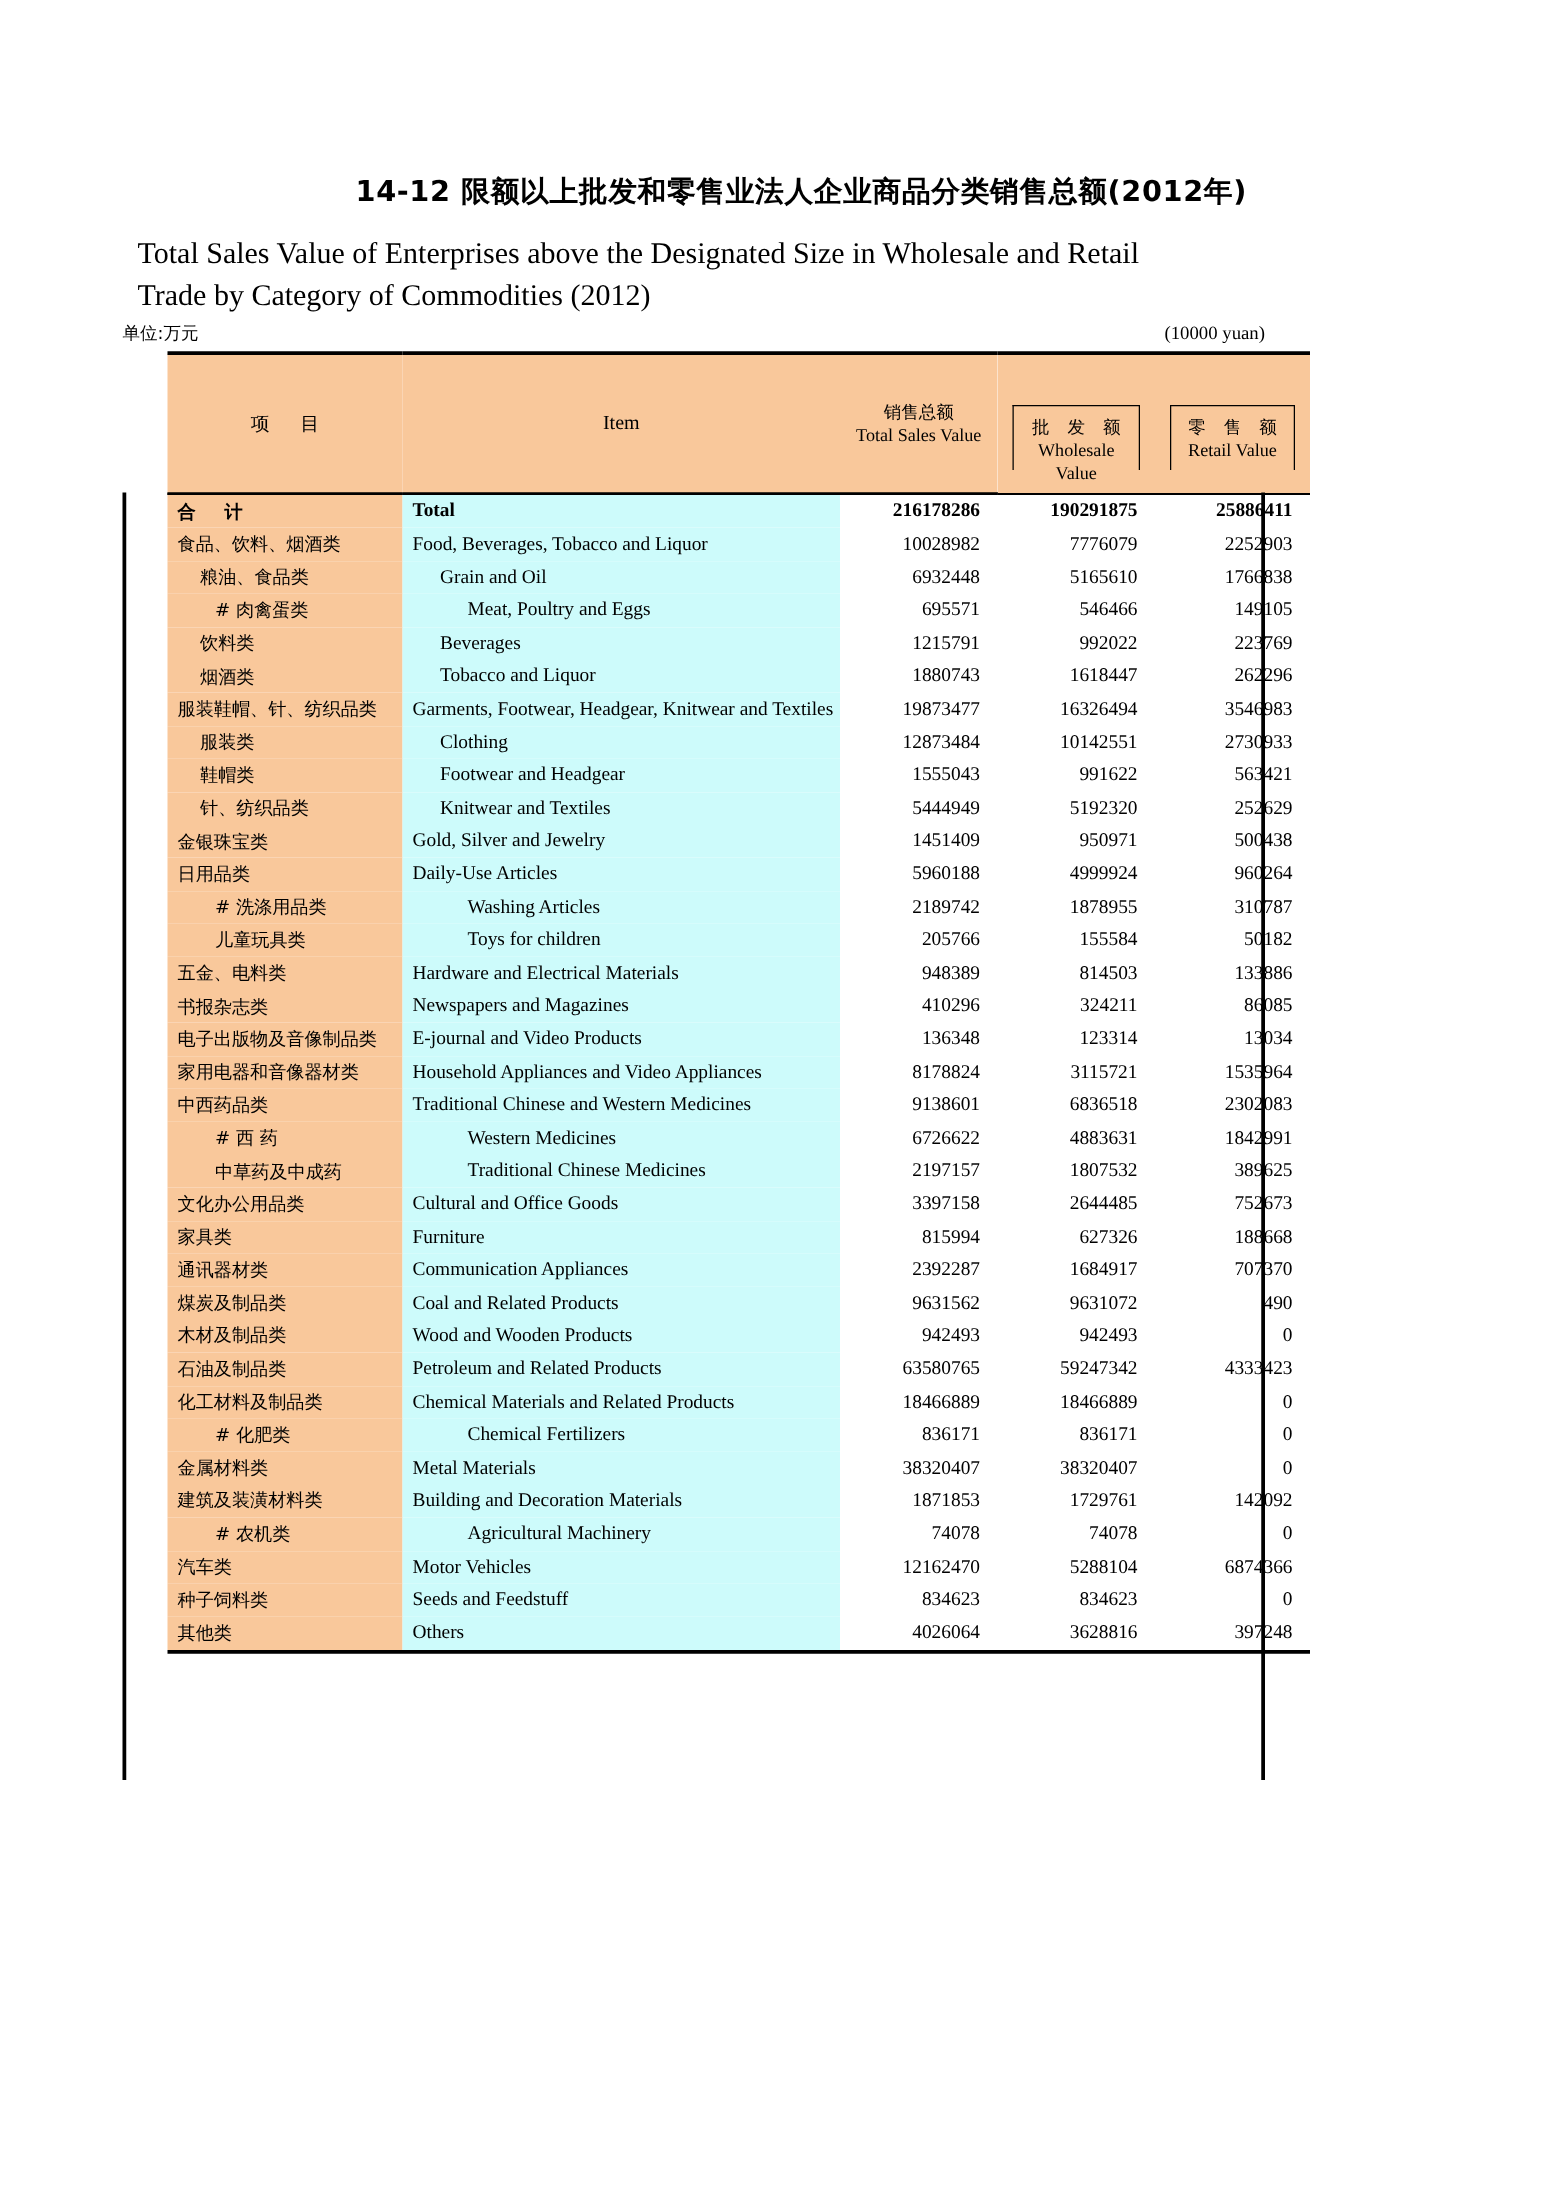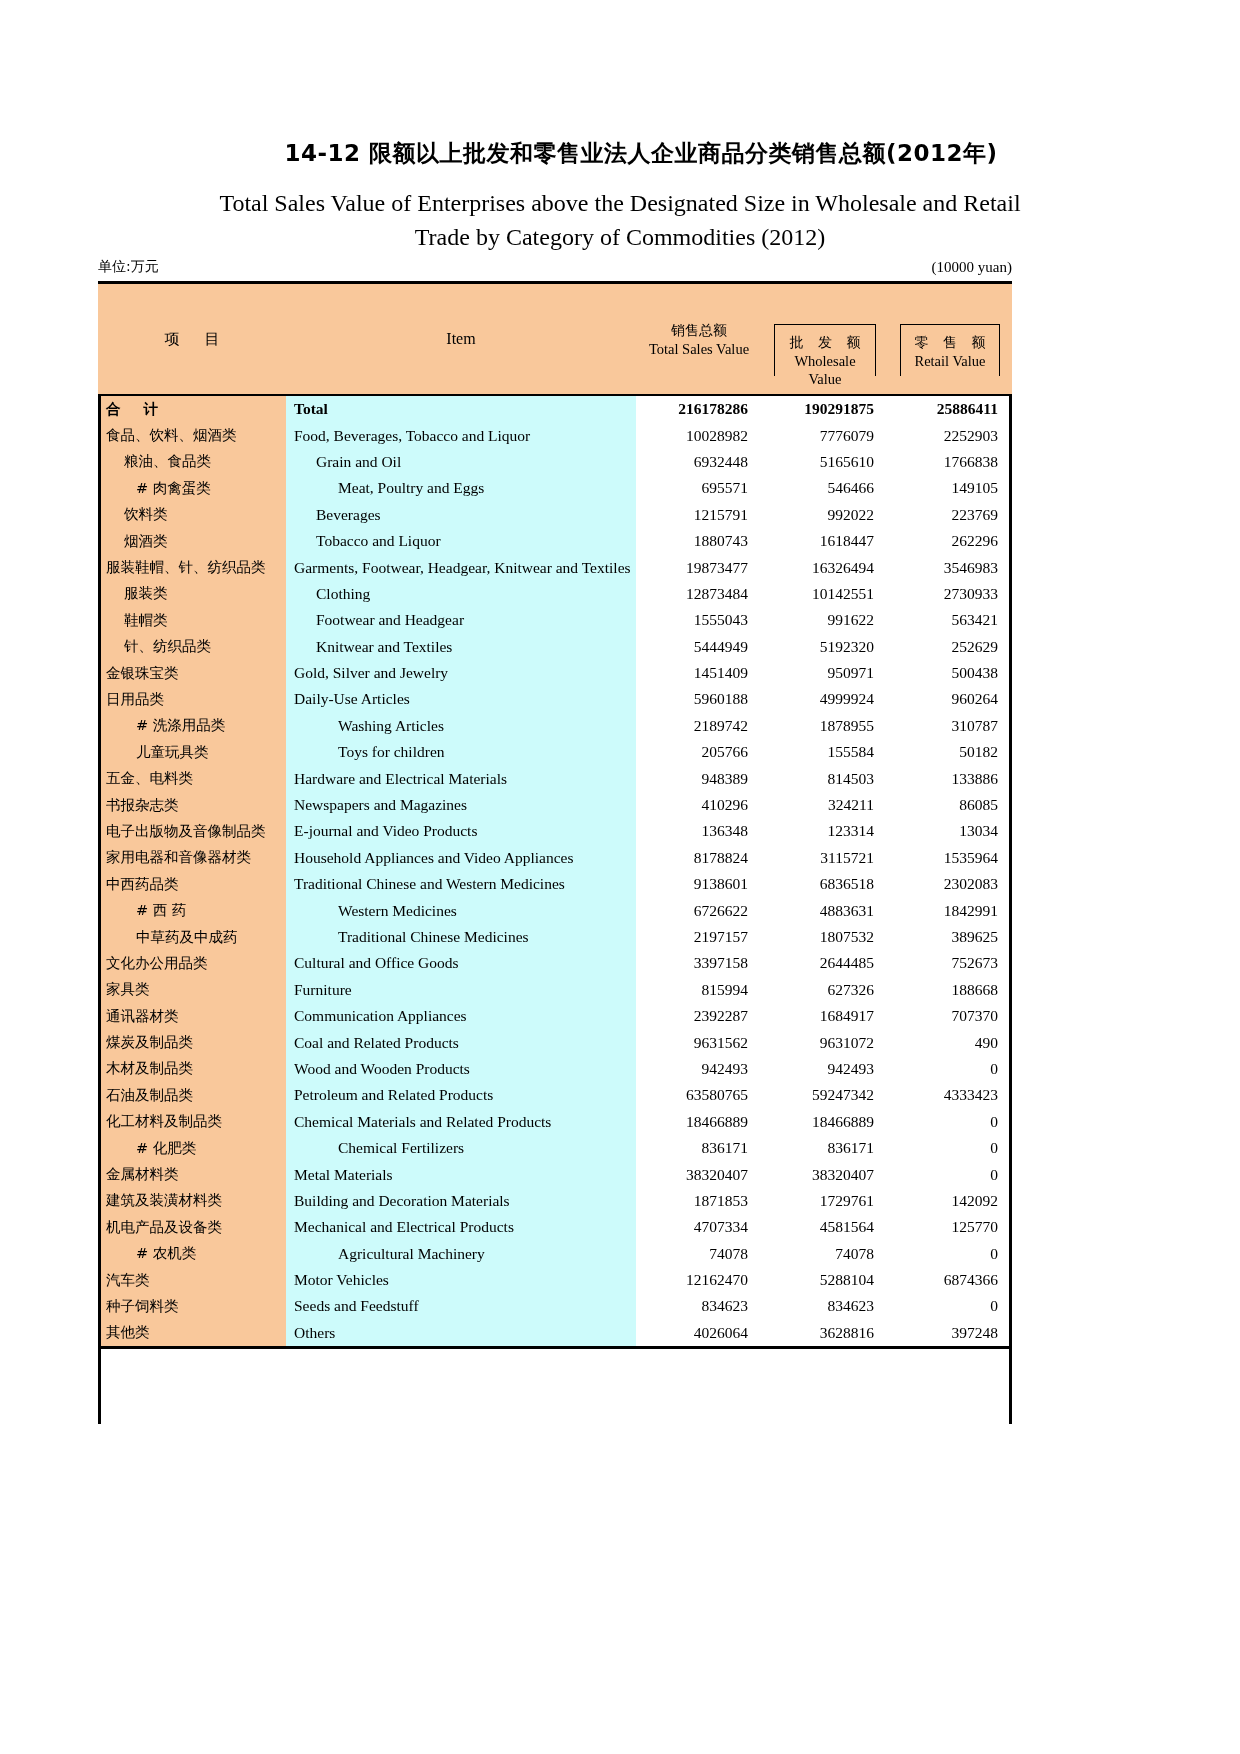--- a/index.html
+++ b/index.html
@@ -32,21 +32,20 @@
     font-size: 23px;
     font-weight: 600;
     letter-spacing: 0.5px;
     white-space: nowrap;
     padding-left: 21px;
   }
   .title-en {
     position: absolute;
     left: 110px; top: 186px;
     width: 1020px;
-    text-align: center;
     font-family: "Liberation Serif", serif;
     font-size: 24px;
     line-height: 34px;
   }
 
   
   .unit-row {
     position: absolute;
     left: 98px; top: 258px;
     width: 914px;
@@ -57,20 +56,21 @@
   }
   .unit-cn { font-family: "DejaVu Sans", sans-serif; font-size: 14px; }
   .unit-en { font-family: "Liberation Serif", serif; font-size: 15px; }
 
   
   .tbl-wrap {
     position: absolute;
     left: 98px;
     top: 281px;
     width: 914px;
+    padding-left: 36px;
   }
   table.t {
     border-collapse: collapse;
     table-layout: fixed;
     width: 914px;
   }
   table.t col.c-cn   { width: 188px; }
   table.t col.c-en   { width: 350px; }
   table.t col.c-tot  { width: 126px; }
   table.t col.c-whl  { width: 126px; }
@@ -435,27 +435,20 @@
             <td class="num">0</td>
           </tr>
           <tr>
             <td class="cn"><span class="lvl0">建筑及装潢材料类</span></td>
             <td class="en"><span class="lvl0">Building and Decoration Materials</span></td>
             <td class="num">1871853</td>
             <td class="num">1729761</td>
             <td class="num">142092</td>
           </tr>
           <tr>
-            <td class="cn"><span class="lvl0">机电产品及设备类</span></td>
-            <td class="en"><span class="lvl0">Mechanical and Electrical Products</span></td>
-            <td class="num">4707334</td>
-            <td class="num">4581564</td>
-            <td class="num">125770</td>
-          </tr>
-          <tr>
             <td class="cn"><span class="lvl2"># 农机类</span></td>
             <td class="en"><span class="lvl2">Agricultural Machinery</span></td>
             <td class="num">74078</td>
             <td class="num">74078</td>
             <td class="num">0</td>
           </tr>
           <tr>
             <td class="cn"><span class="lvl0">汽车类</span></td>
             <td class="en"><span class="lvl0">Motor Vehicles</span></td>
             <td class="num">12162470</td>

